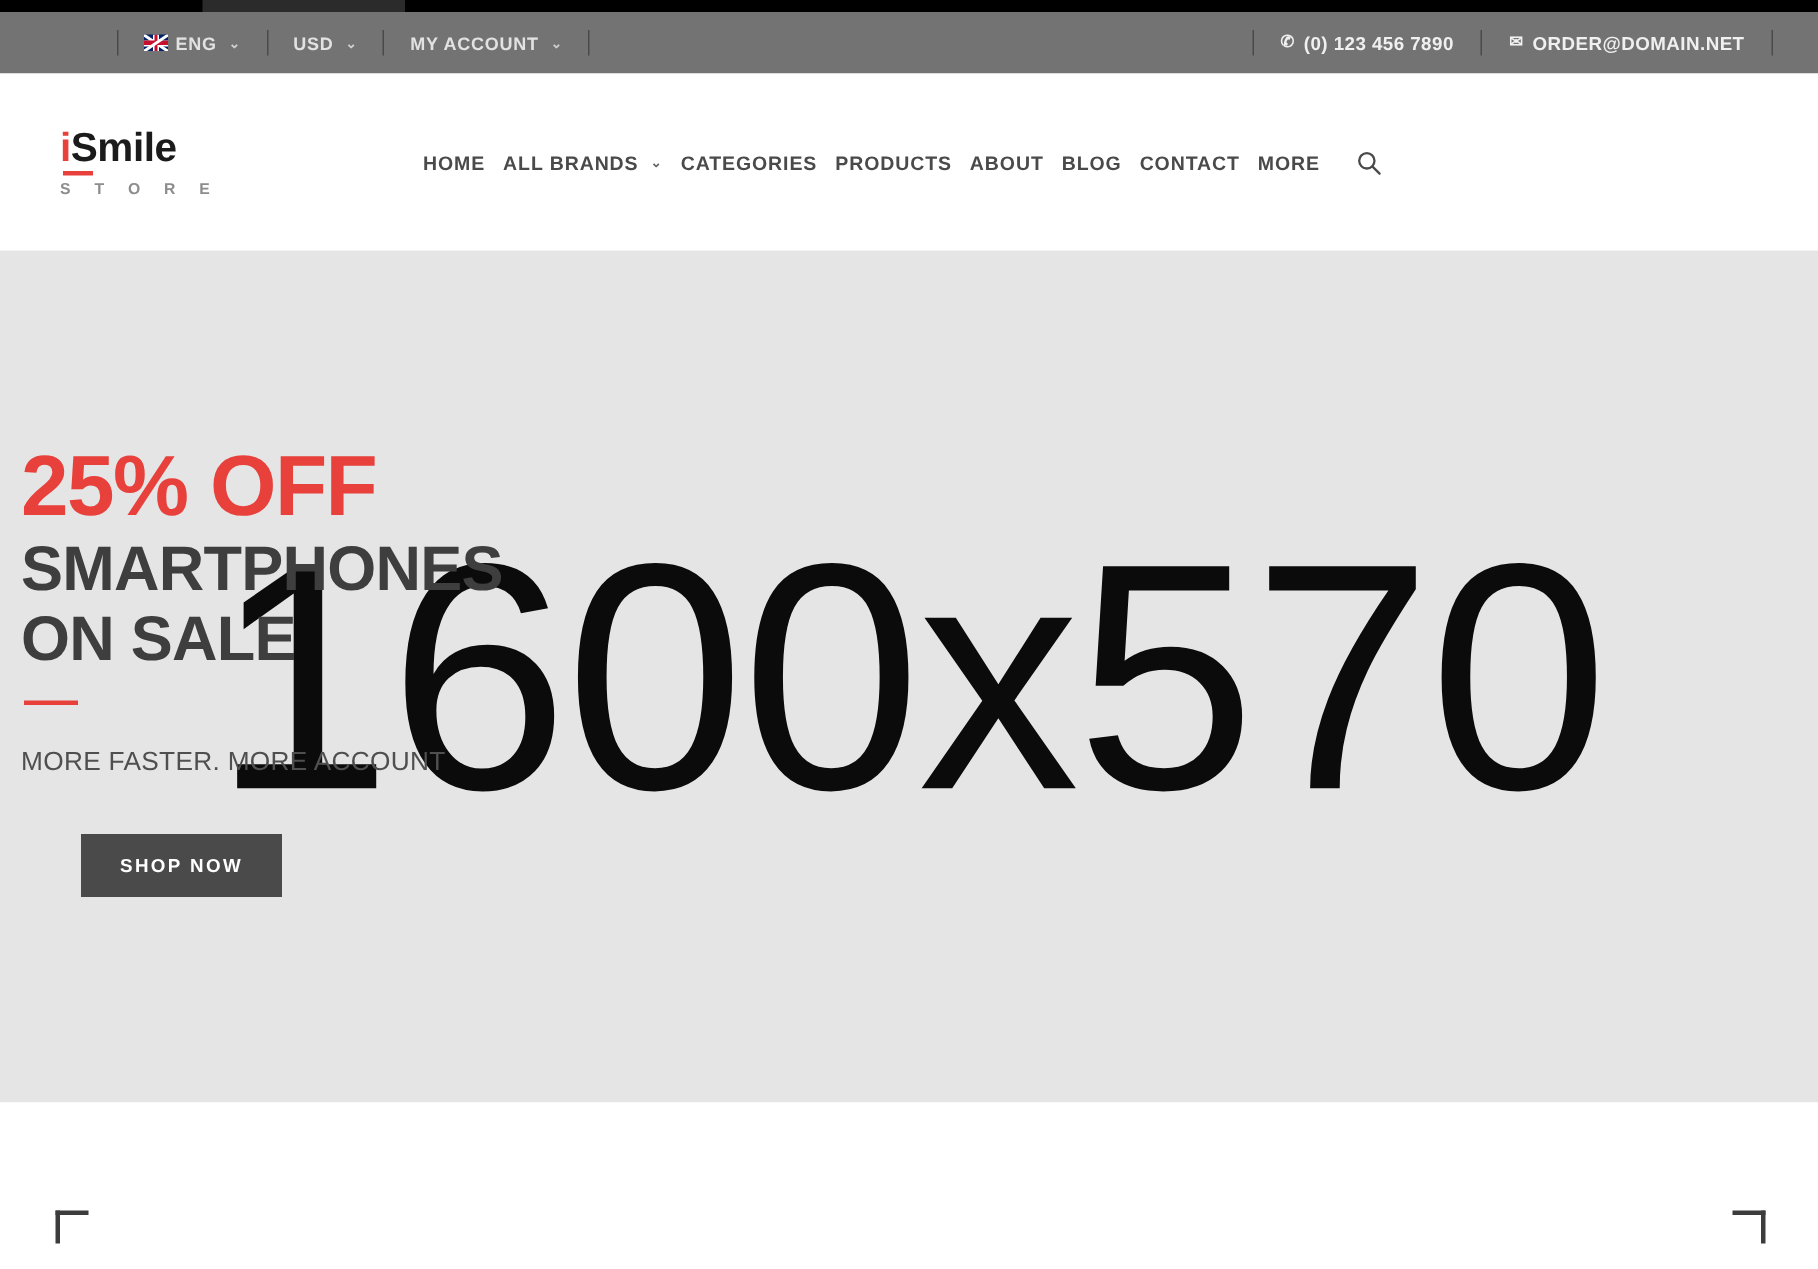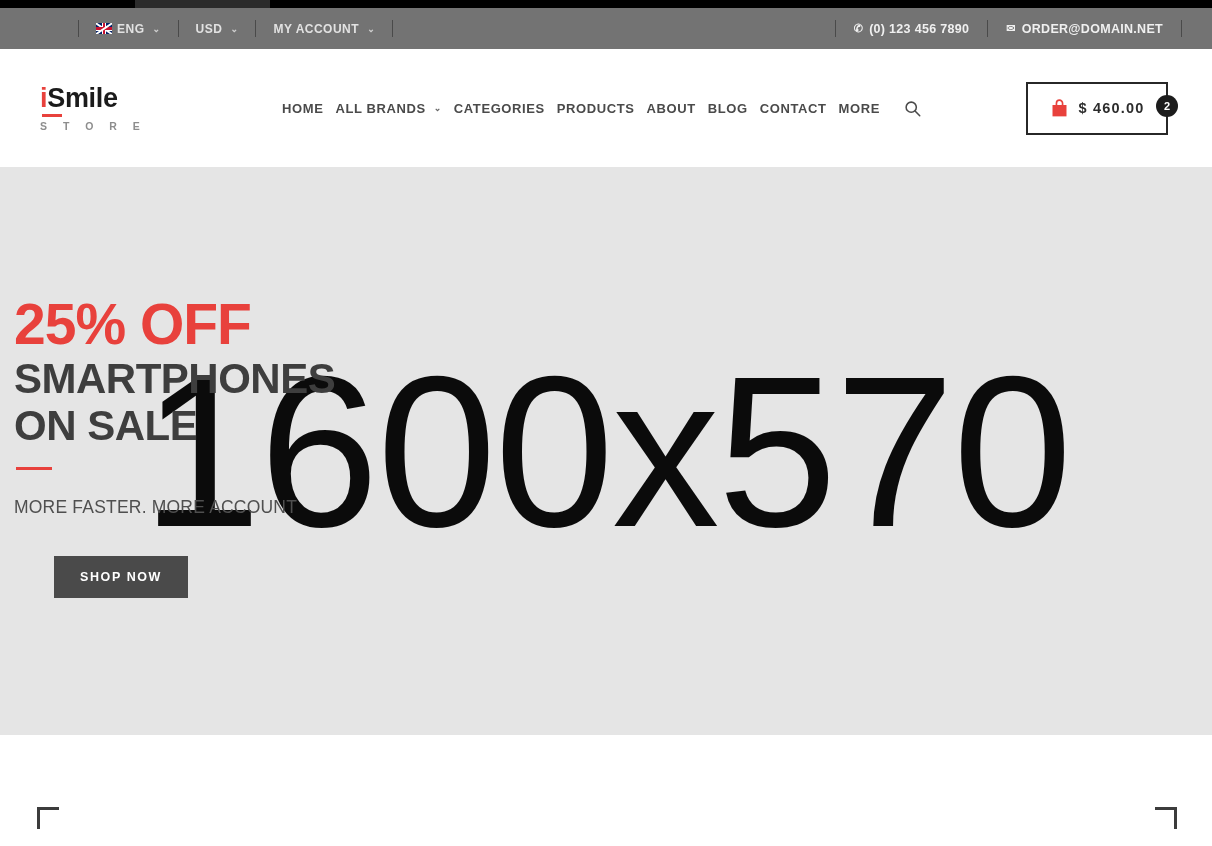--- a/index.html
+++ b/index.html
@@ -342,29 +342,20 @@
       <span>MORE</span>
     </div>
     <div class="nav-search">
       <svg width="17" height="17" viewBox="0 0 20 20" fill="none" stroke="#4a4a4a" stroke-width="1.8">
         <circle cx="8.5" cy="8.5" r="6"></circle>
           <line x1="13" y1="13" x2="18.5" y2="18.5" stroke-linecap="round"></line>
       </svg>
     </div>
   </div>
 
-  <div class="cart-box">
-    <svg width="21" height="21" viewBox="0 0 24 24">
-      <path d="M4 8 h16 v13 H4 Z" fill="#e8413c"></path>
-      <path d="M8.5 8 V6 a3.5 3.5 0 0 1 7 0 V8" fill="none" stroke="#e8413c" stroke-width="1.9"></path>
-      <rect x="4" y="8" width="16" height="2.2" fill="#ffffff" opacity="0.0"></rect>
-    </svg>
-    <span class="cart-amount">$ 460.00</span>
-    <span class="cart-badge">2</span>
-  </div>
 </div>
 
 <div class="hero">
   <div class="hero-ph">1600x570</div>
 
   <div class="hero-content">
     <div class="hero-off">25% OFF</div>
     <div class="hero-l2">SMARTPHONES</div>
     <div class="hero-l3">ON SALE</div>
     <div class="hero-rule"></div>

